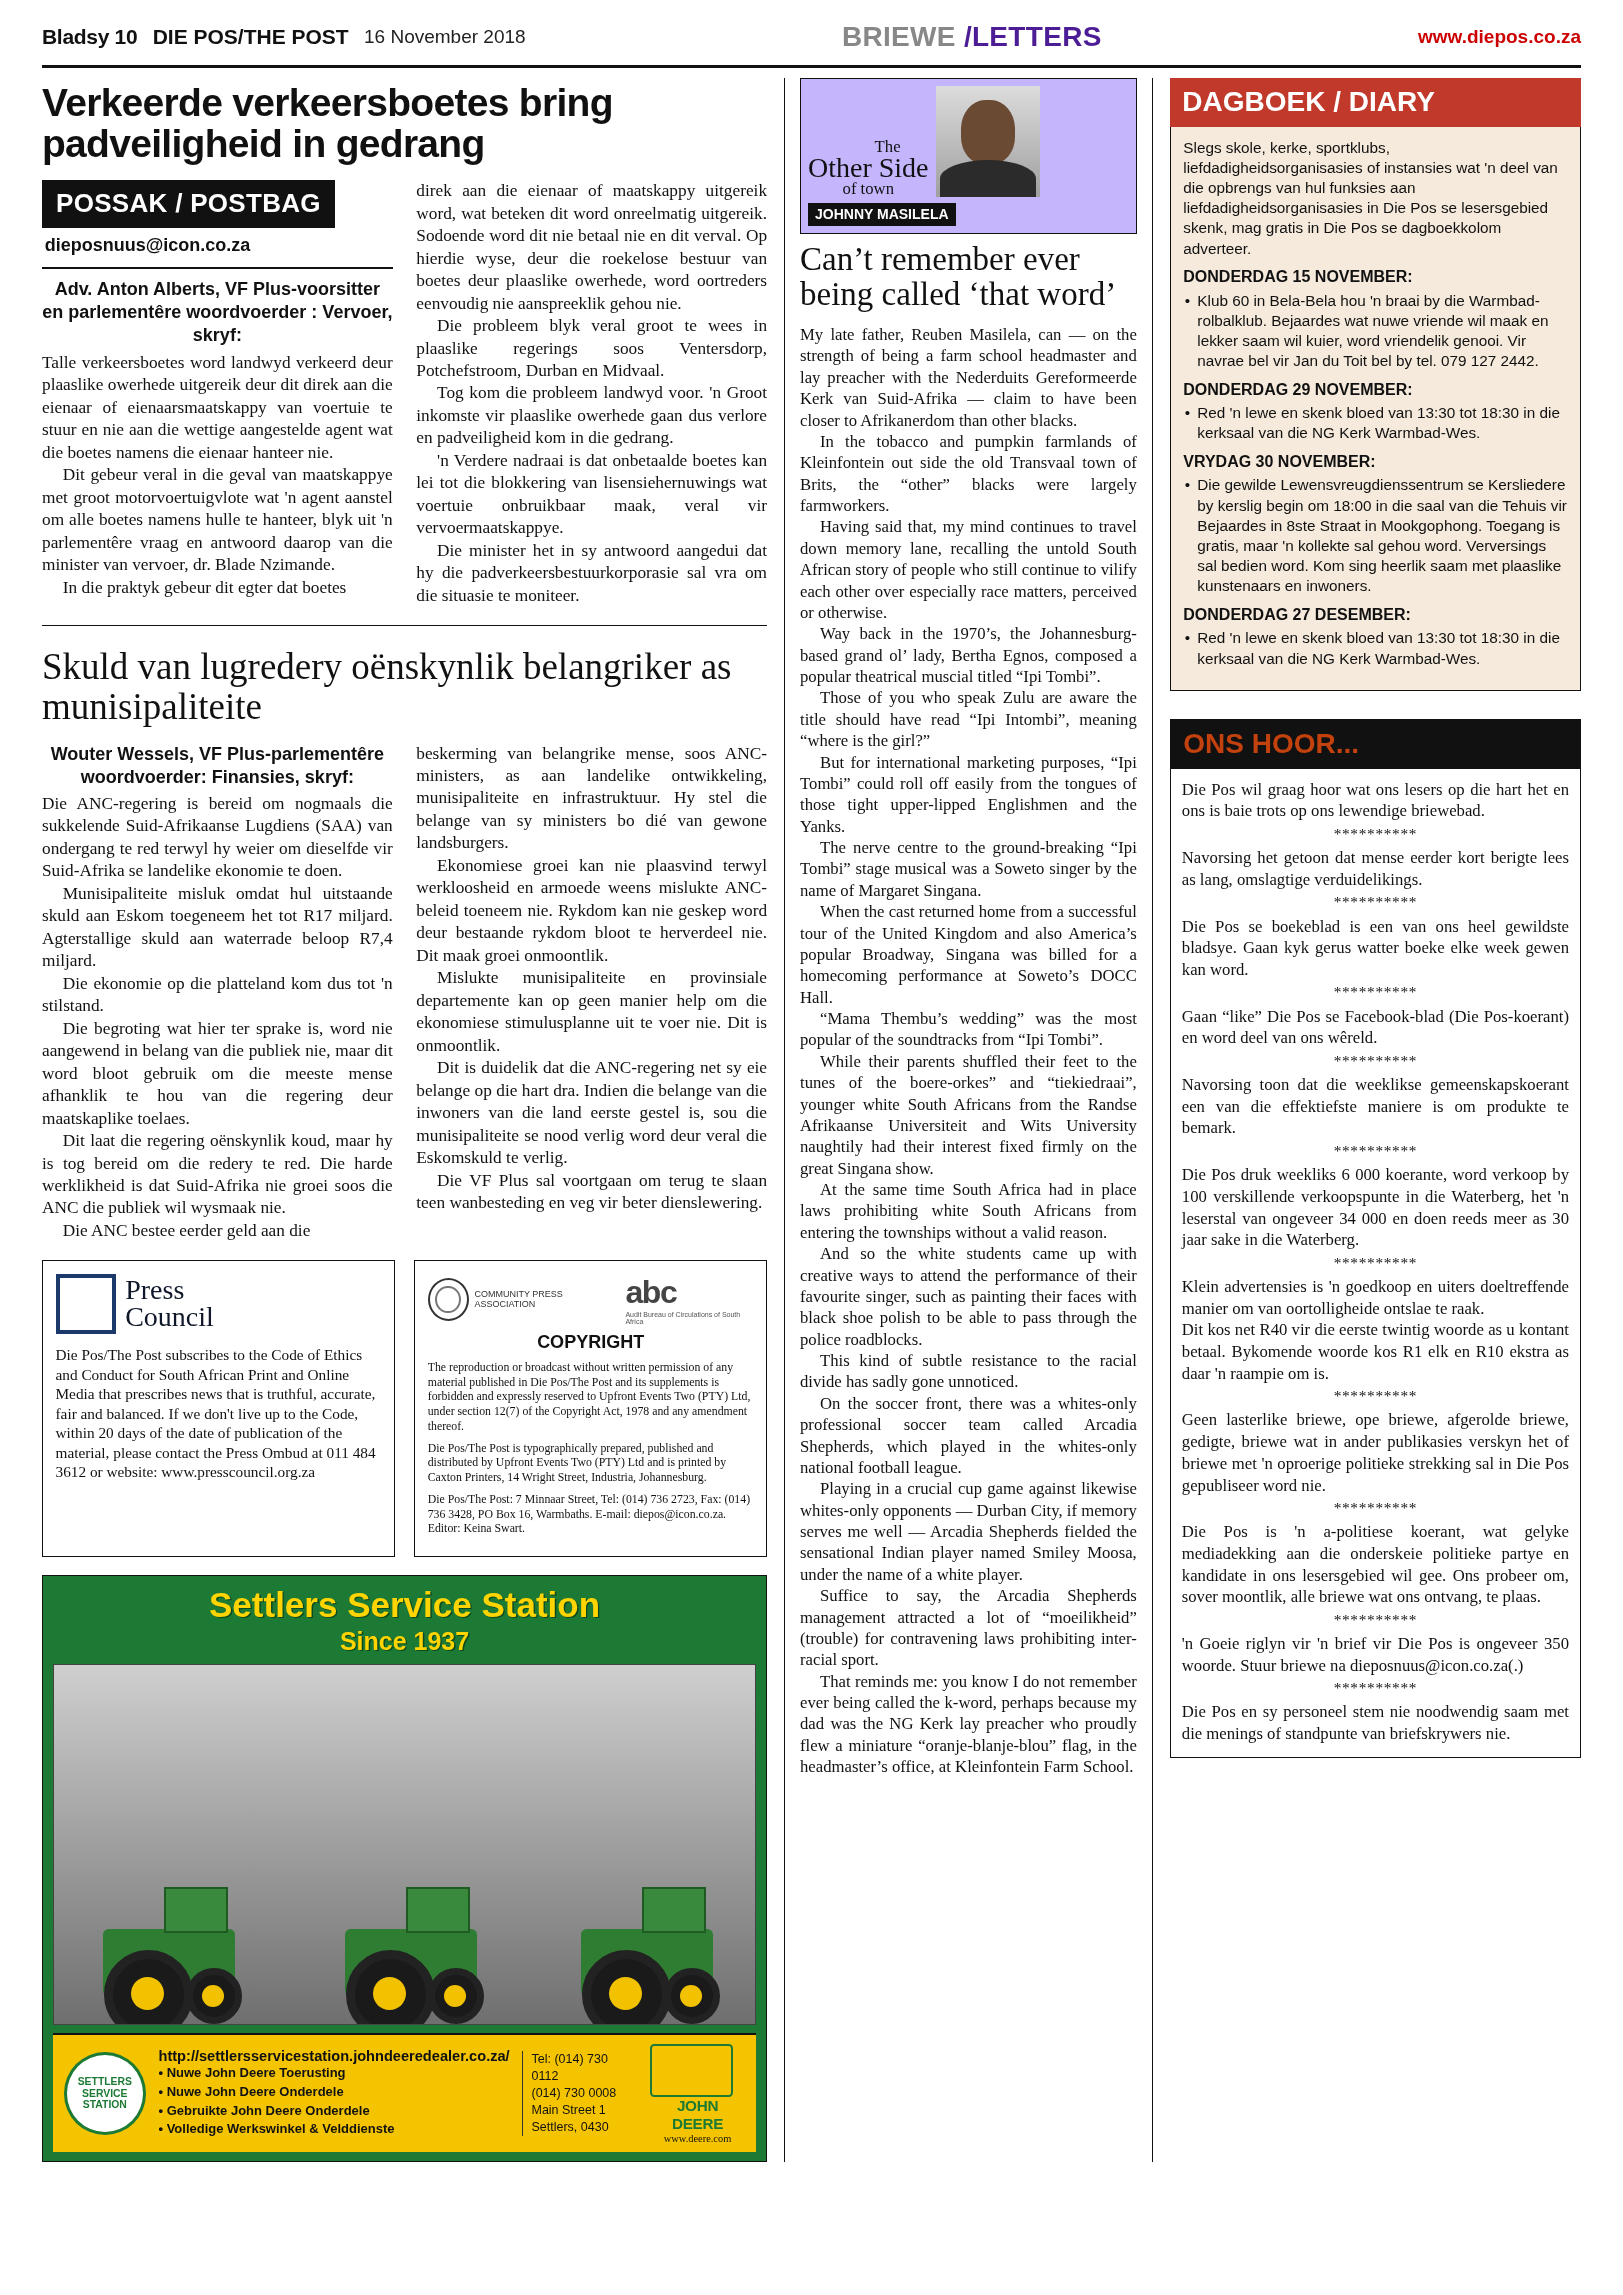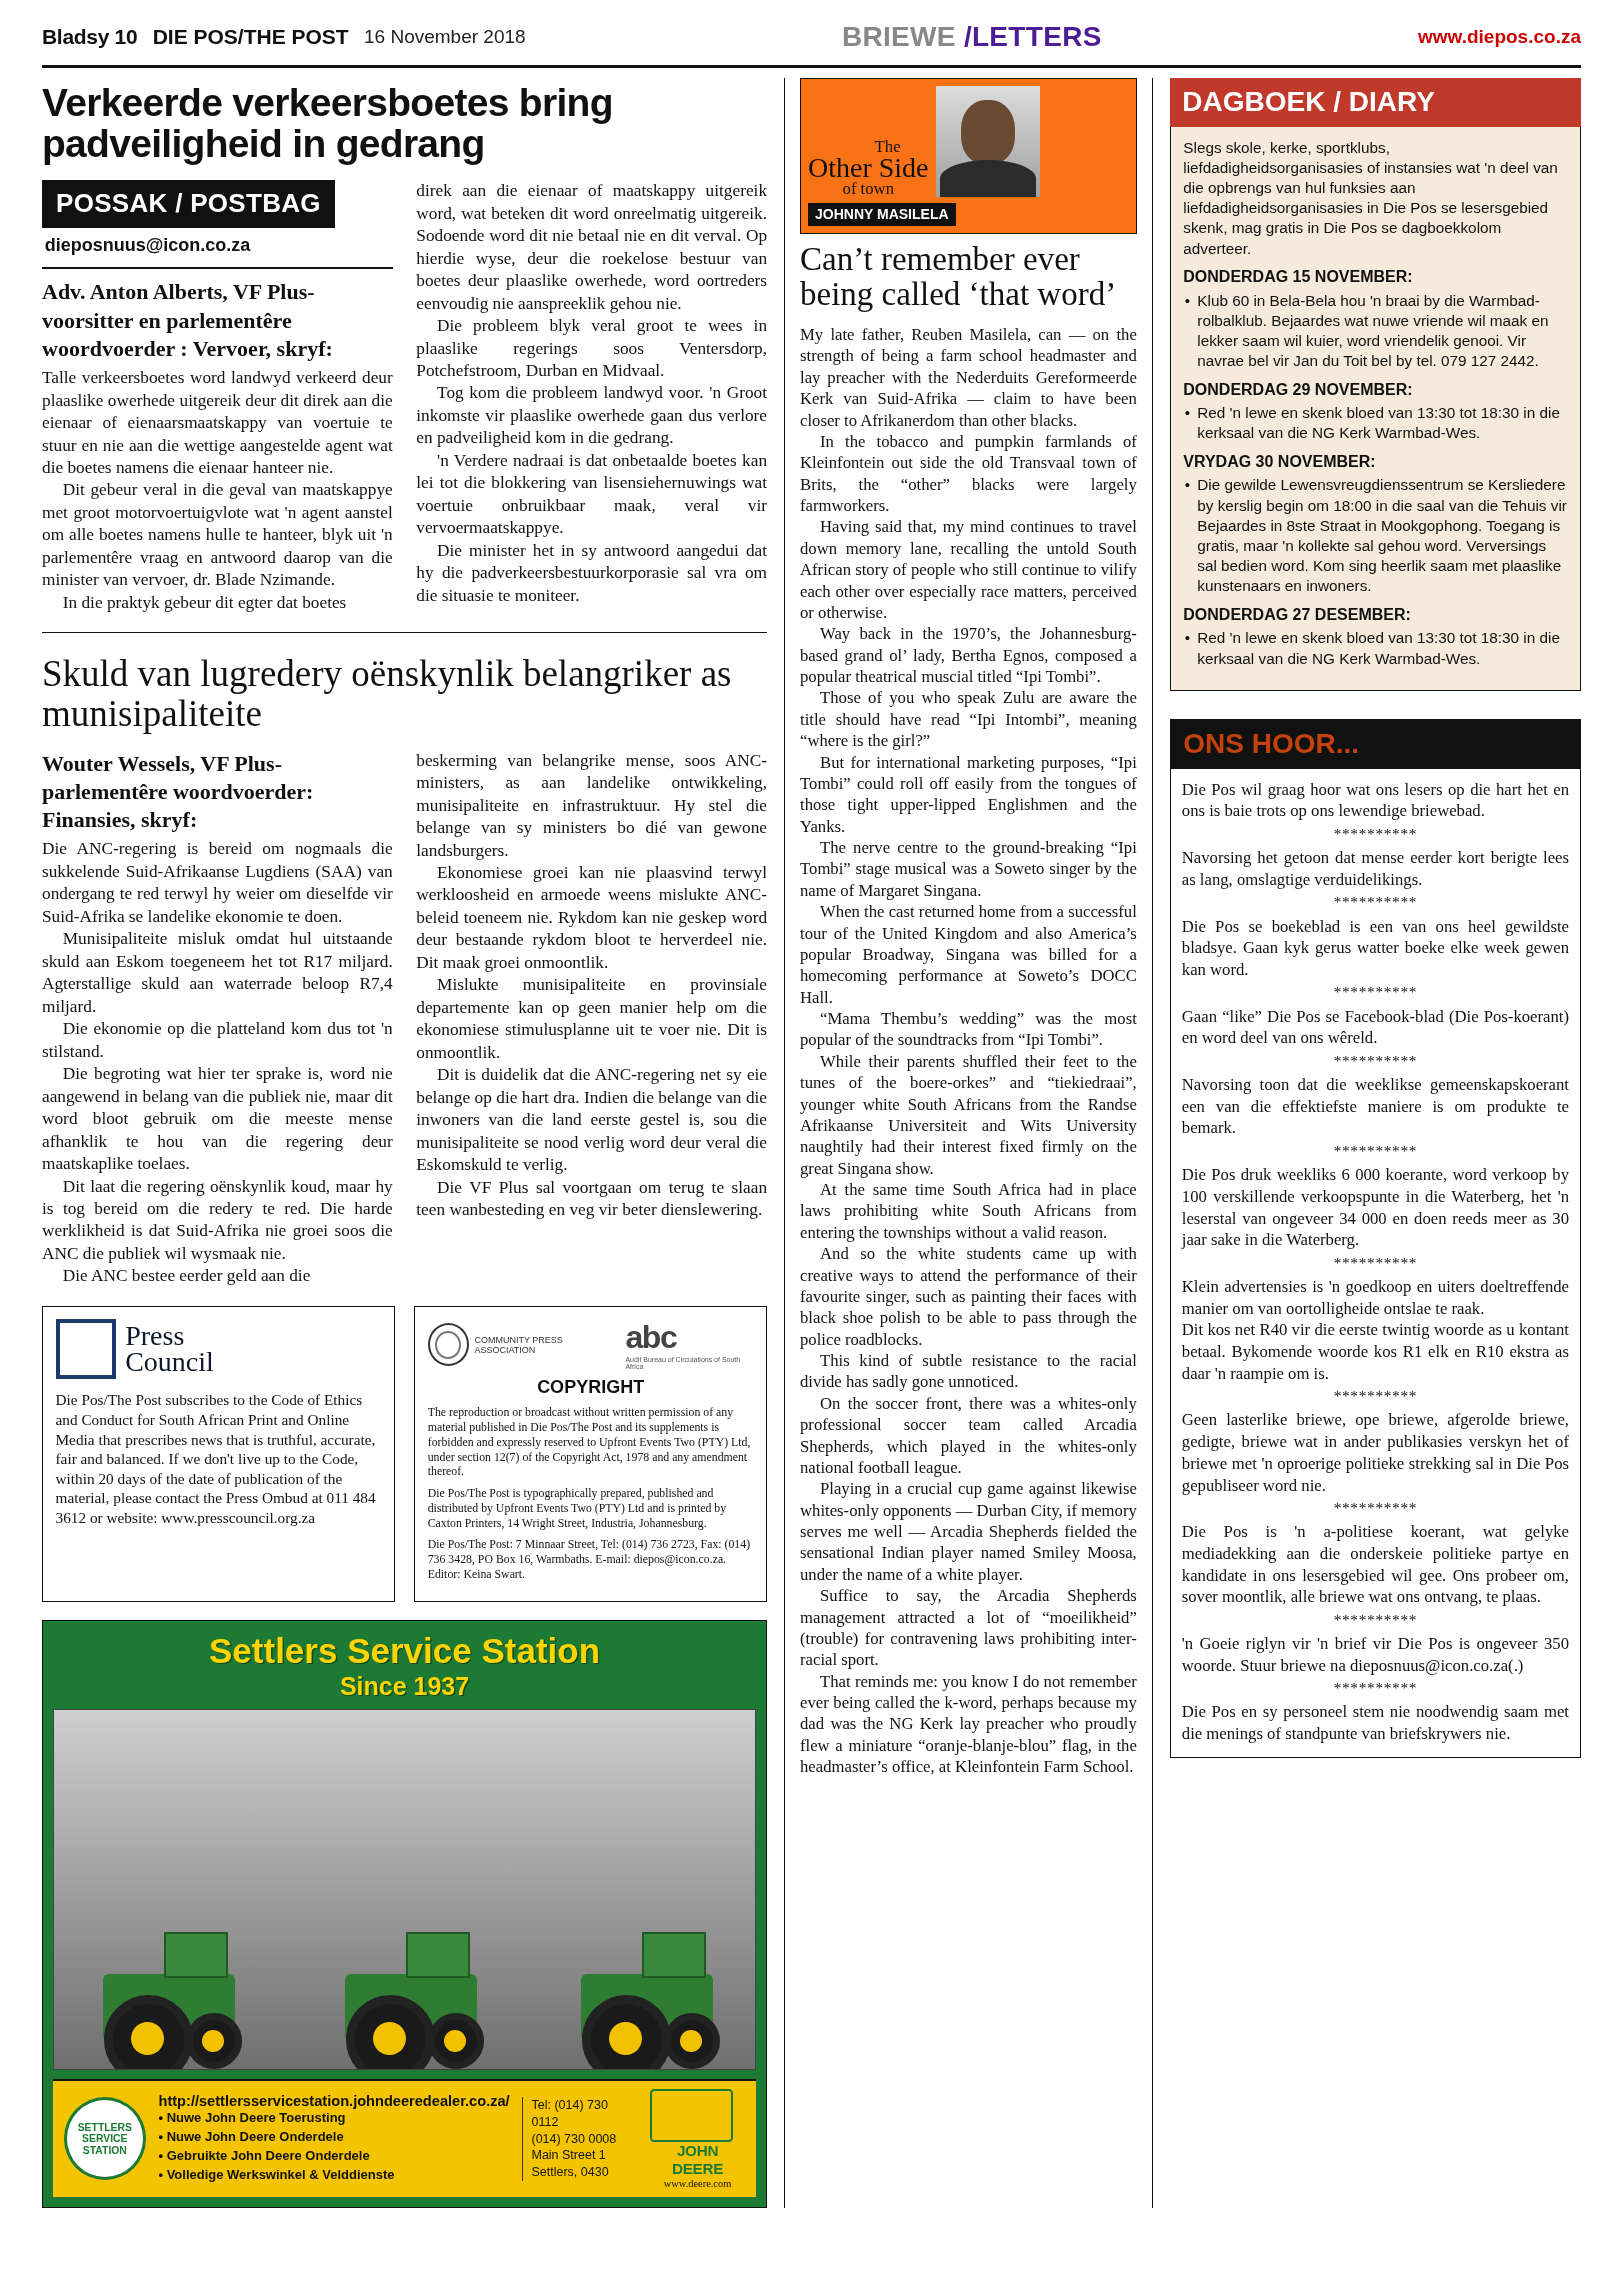--- a/index.html
+++ b/index.html
@@ -41,21 +41,21 @@
     letter-spacing:0.3px;
   }
   .email-line {
     border-bottom:2.1px solid #111; padding: 7px 2.8px 11px 2.8px;
     font-family:"Liberation Sans", sans-serif; font-weight:bold; font-size:18px;
   }
   .two-col { display:flex; gap:23.6px; }
   .two-col > div { flex:1; }
   p.body { font-size:17.3px; line-height:1.30; margin:0 0 0 0; text-align:justify; text-indent:1.2em; }
   p.body.first { text-indent:0; }
-  .byline { font-family:Liberation Serif, serif; font-weight:bold; font-size:22px; line-height:1.28; margin:0 0 4.2px 0; }
+  .byline { font-family:Liberation Sans, sans-serif; font-weight:bold; font-size:18px; line-height:1.28; margin:0 0 4.2px 0;text-align:center; }
 
   h2.second {
     font-family:"Liberation Serif", serif; font-weight:normal; font-size:37px;
     line-height:1.08; margin: 21px 0 15.3px 0;
   }
   .hr-thin { border-top:1.4px solid #111; margin: 18px 0 12.5px 0; }
 
   
   .boxes { display:flex; gap:19.4px; margin-top:18px; }
   .box { border:1.4px solid #111; padding:12.5px; flex:1; }
@@ -89,21 +89,21 @@
   .ad-strip { background:#f5c400; border-top:2.1px solid #111; padding:8.3px 11px; display:flex; align-items:center; gap:12.5px; }
   .ad-url { font-family:"Liberation Sans", sans-serif; font-weight:bold; font-size:14.6px; color:#111; }
   .ad-list { font-family:"Liberation Sans", sans-serif; font-weight:bold; font-size:13px; line-height:1.45; }
   .ad-contact { font-family:"Liberation Sans", sans-serif; font-size:12.5px; line-height:1.35; border-left:1.4px solid #333; padding-left:8.3px; }
   .jd-badge { margin-left:auto; text-align:center; }
   .jd-deer { width:83px; height:53px; background:#f5c400; border:2.1px solid #1c7a34; border-radius:4.2px; position:relative; }
   .jd-name { font-family:"Liberation Sans", sans-serif; font-weight:bold; font-size:15.3px; color:#1c7a34; letter-spacing:-0.3px; }
   .settlers-badge { width:83px; height:83px; border-radius:50%; background:#fff; border:3.5px solid #1c7a34; display:flex; align-items:center; justify-content:center; text-align:center; font-family:"Liberation Sans", sans-serif; font-weight:bold; font-size:10.4px; color:#1c7a34; line-height:1.1; }
 
   
-  .osot { border:1.4px solid #111; padding:7px; margin-bottom:8.3px; background:#f97316; }
+  .osot { border:1.4px solid #111; padding:7px; margin-bottom:8.3px; background:#c4b5fd; }
   .osot-inner { display:flex; align-items:flex-end; gap:7px; }
   .osot-title { font-family:"Liberation Serif", serif; font-size:28px; line-height:0.95; }
   .osot-title .the { font-size:16.7px; display:block; text-align:right; margin-right:28px; }
   .osot-title .sot { display:block; font-size:16.7px; text-align:center; }
   .headshot { width:104px; height:111px; background:linear-gradient(#dcdcdc,#9f9f9f); position:relative; overflow:hidden; border-bottom:none; }
   .hs-head { position:absolute; left:25px; top:14px; width:54px; height:64px; border-radius:45% 45% 42% 42%; background:#6b4a33; }
   .hs-body { position:absolute; left:4.2px; bottom:0; width:96px; height:37px; border-radius:50% 50% 0 0; background:#2b2b2b; }
   .osot-name { background:#111; color:#fff; font-family:"Liberation Sans", sans-serif; font-weight:bold; font-size:14px; padding:3.5px 7px; display:inline-block; margin-top:5.6px; }
   h2.midhead { font-family:"Liberation Serif", serif; font-weight:normal; font-size:33px; line-height:1.08; margin:7px 0 11px 0; }
   .col-mid p.body { font-size:16.7px; line-height:1.28; }

